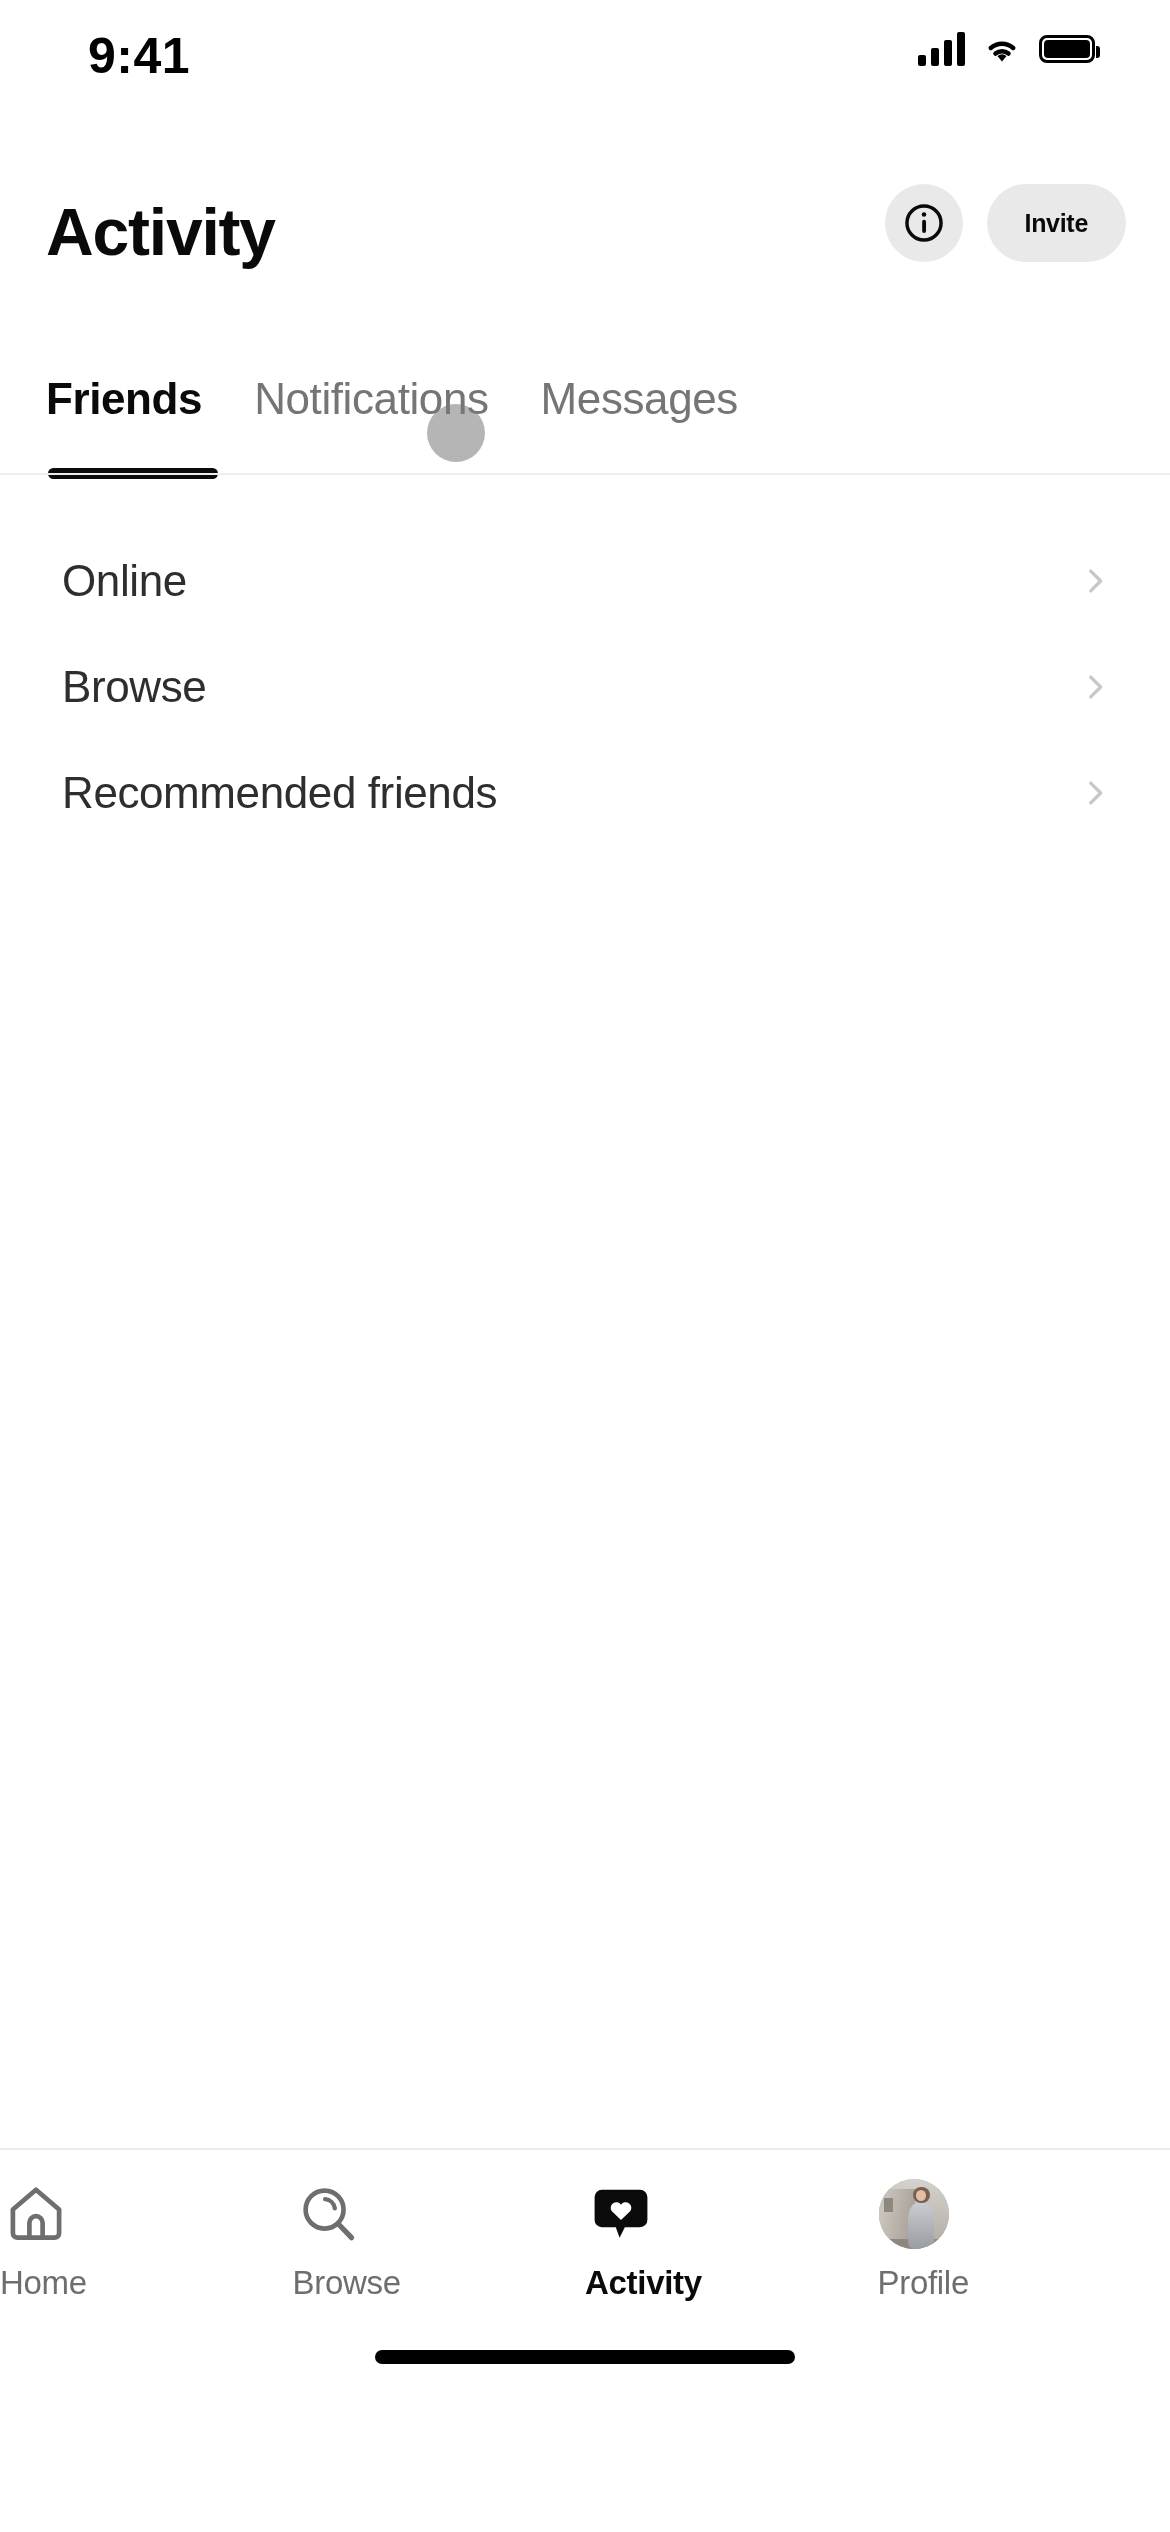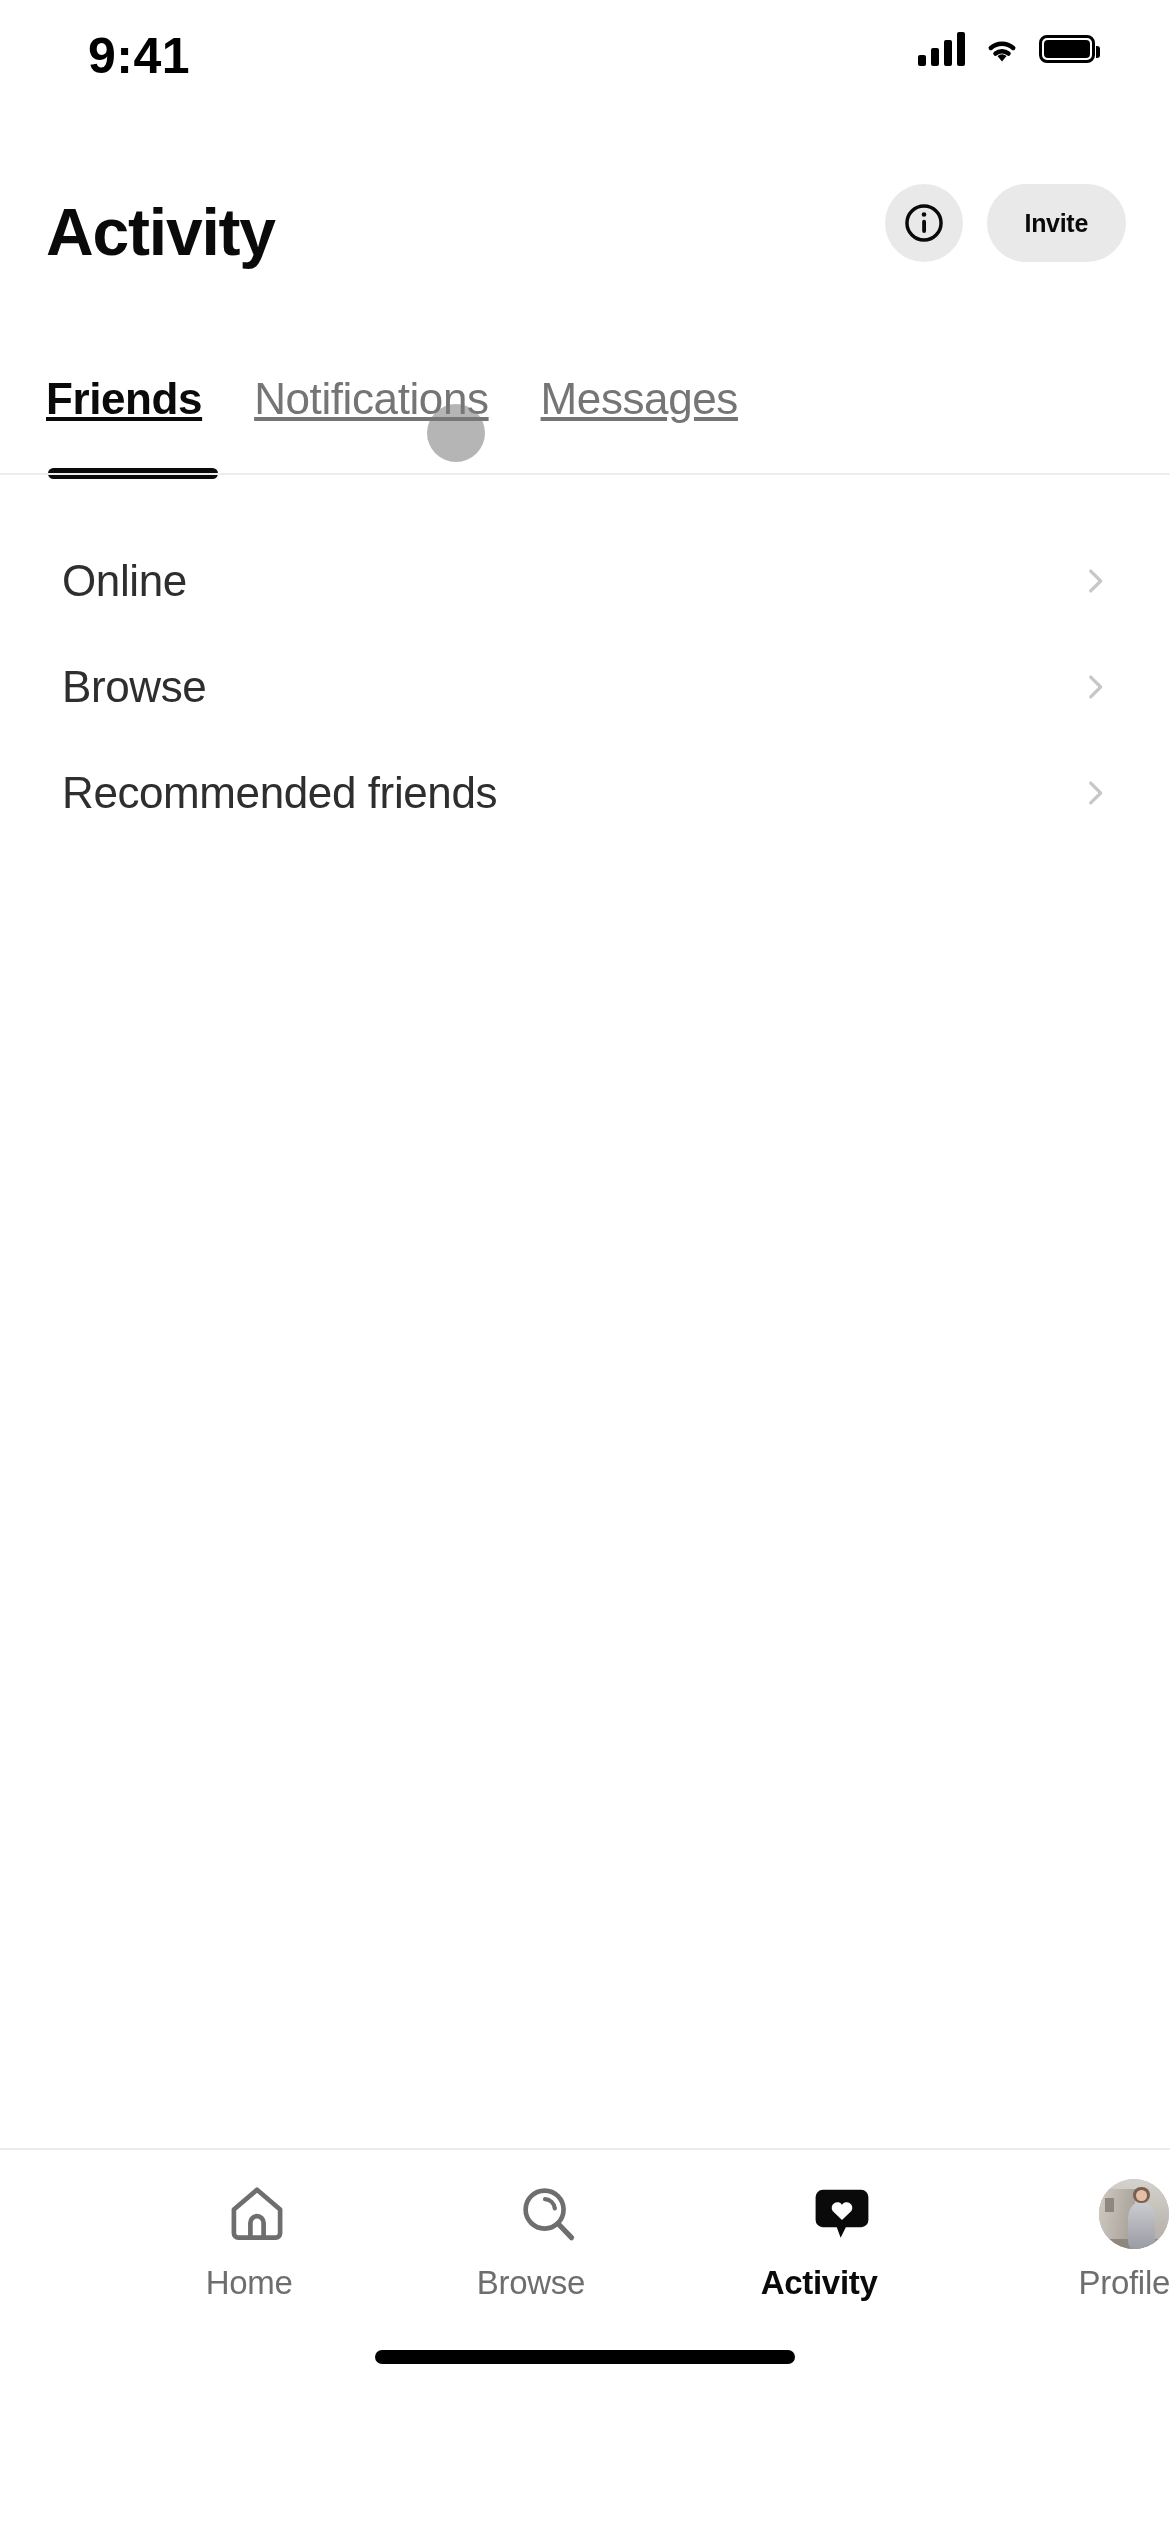--- a/index.html
+++ b/index.html
@@ -80,21 +80,21 @@
     position:absolute; top:368px; left:0; width:1170px; height:120px;
   }
   .tabs-row {
     position:absolute; left:46px; top:0;
     display:flex; align-items:flex-start; gap:52px;
   }
   .tab {
     background:none; border:none; padding:0; cursor:pointer;
     font-family:"Liberation Sans", sans-serif;
     font-size:44px; color:#757575; letter-spacing:-0.4px;
-    line-height:62px; position:relative;text-decoration:underline;
+    line-height:62px; position:relative;
   }
   .tab.active { color:#0a0a0a; font-weight:700; }
   .tab-underline {
     position:absolute; left:48px; top:100px;
     width:170px; height:11px; background:#0a0a0a; border-radius:6px;
   }
   .tabs-divider {
     position:absolute; left:0; top:105px; width:1170px; height:2px;
     background:#ededed;
   }
@@ -122,21 +122,21 @@
 
   
   .bottomnav {
     position:absolute; left:0; bottom:0; width:1170px; height:248px;
     background:#ffffff;
     border-top:2px solid #ececec;
     display:flex; align-items:flex-start;
   }
   .nav-item {
     flex:1; display:flex; flex-direction:column;
-    align-items:flex-end; justify-content:flex-start;
+    align-items:flex-start; justify-content:flex-start;
     padding-top:28px; gap:14px;
     background:none; border:none; cursor:pointer;
   }
   .nav-icon {
     width:72px; height:72px;
     display:flex; align-items:center; justify-content:center;
   }
   .nav-label {
     font-family:"Liberation Sans", sans-serif;
     font-size:33px; color:#6e6e6e; letter-spacing:-0.3px;

